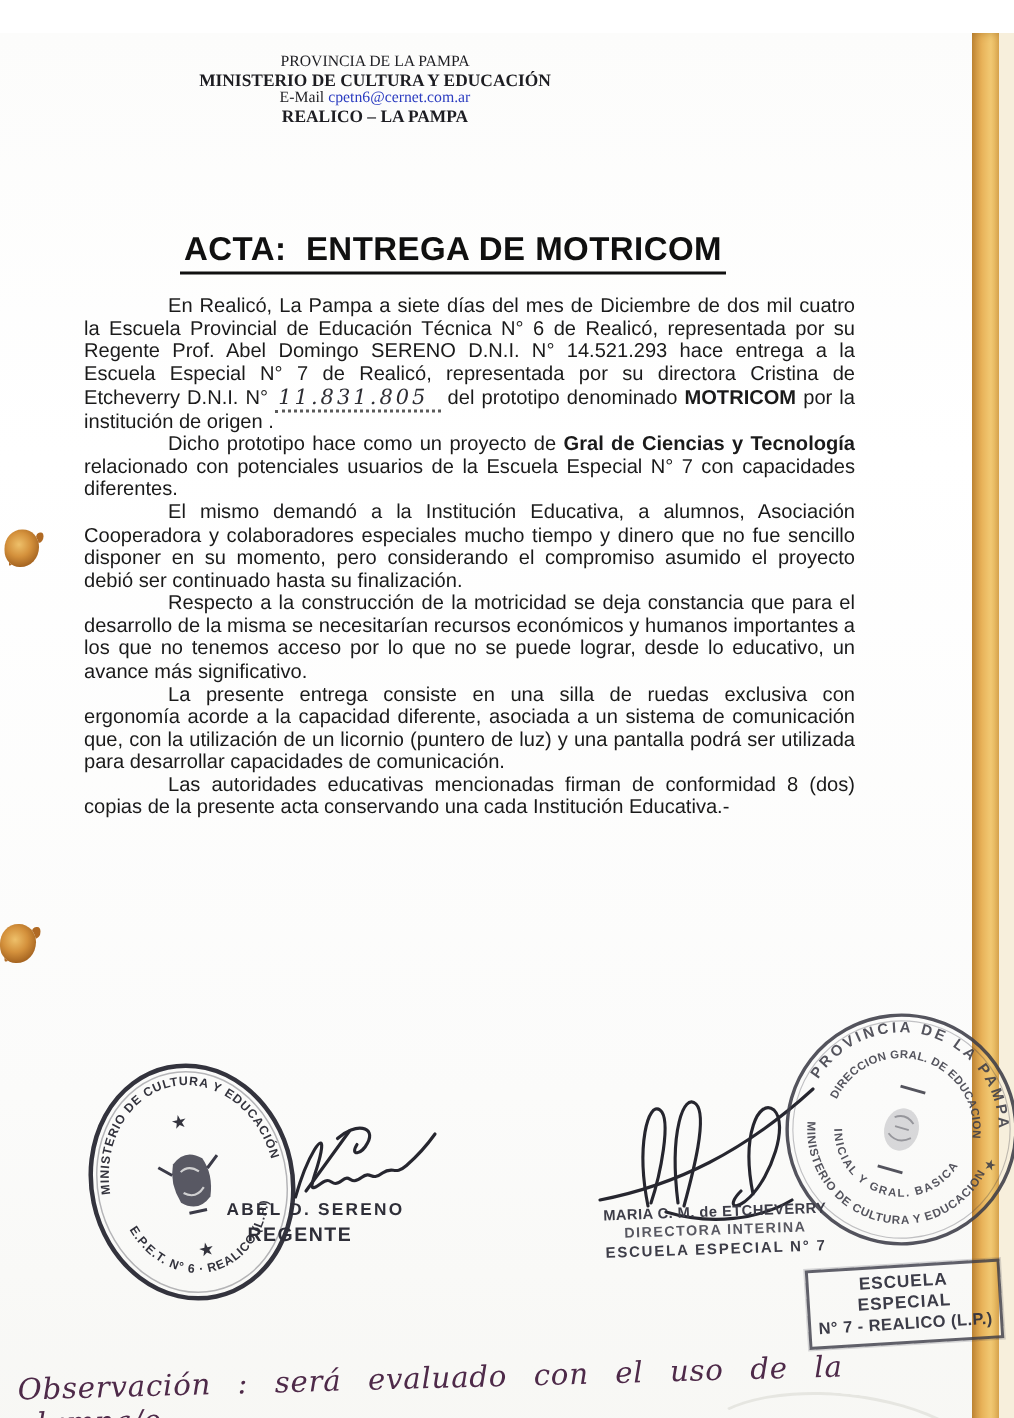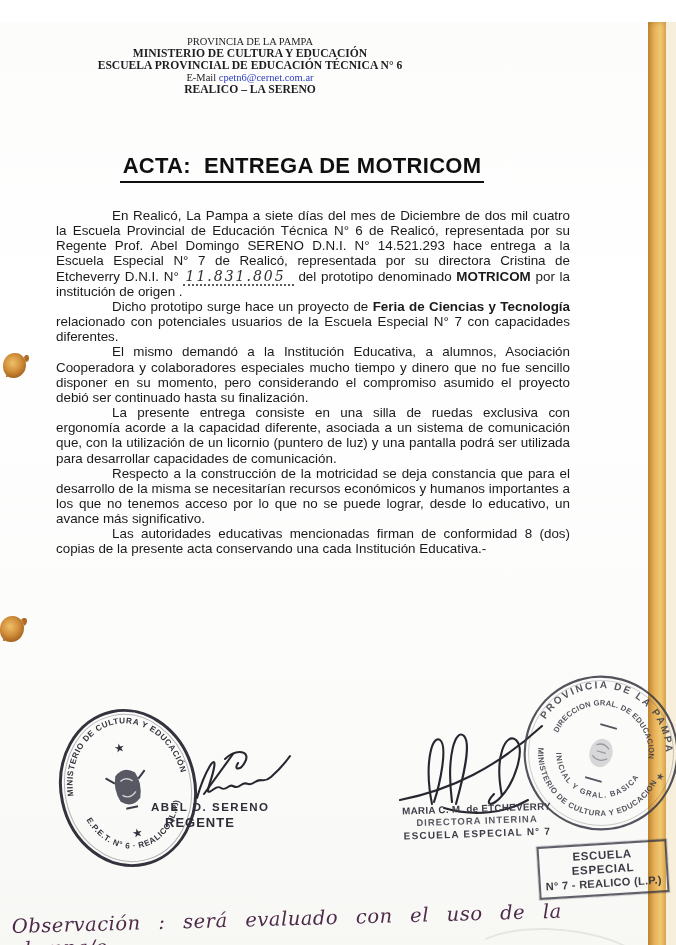--- a/index.html
+++ b/index.html
@@ -22,21 +22,21 @@
         font-family:"Liberation Serif",serif;color:#1d1d22;}
   .lh{font-size:10.5px;line-height:12.1px;}
   .lh.b{font-weight:bold;font-size:11.6px;}
   .email-link{color:#2b3cc0;cursor:pointer;}
   
   .title-wrap{position:absolute;top:131px;left:40px;width:524px;text-align:center;}
   .doc-title{display:inline-block;font-weight:bold;font-size:22px;letter-spacing:.3px;
         border-bottom:2.5px solid #101010;padding:0 3px 2px;color:#101010;}
   .doc-title .gap{display:inline-block;width:13px;}
   
-  .doc-body{position:absolute;top:186px;left:56px;width:514px;font-size:13.4px;
+  .doc-body{position:absolute;top:174px;left:56px;width:514px;font-size:13.4px;
         line-height:15.15px;text-align:justify;color:#1a1a1a;hyphens:none;}
   .doc-body p{margin:0;text-indent:56px;}
   .hand-dni{font-family:"DejaVu Serif",serif;font-style:italic;font-size:14px;
         letter-spacing:2px;color:#2e2e34;border-bottom:2px dotted #5a5a5a;padding:0 8px 0 2px;}
   
   .sig-svg{position:absolute;overflow:visible;}
   .sig-name-left{position:absolute;left:151px;top:779px;width:160px;text-align:left;
         font-size:11.5px;letter-spacing:1.5px;color:#2e2e38;font-weight:bold;}
   .sig-role-left{position:absolute;left:165px;top:793px;width:160px;text-align:left;
         font-size:13px;letter-spacing:1px;color:#2e2e38;font-weight:bold;}
@@ -67,38 +67,37 @@
 <div class="page">
 
   <div class="edge-outer"></div>
   <div class="edge-strip"></div>
   <div class="stain stain-1"></div>
   <div class="stain stain-2"></div>
 
   <header class="letterhead">
     <div class="lh">PROVINCIA DE LA PAMPA</div>
     <div class="lh b">MINISTERIO DE CULTURA Y EDUCACIÓN</div>
-    <div class="lh b">ESCUELA PROVINCIAL DE EDUCACIÓN TÉCNICA N° 6</div>
     <div class="lh">
       <span>E-Mail</span>
       <span class="email-link">cpetn6@cernet.com.ar</span>
     </div>
-    <div class="lh b">REALICO – LA SERENO</div>
+    <div class="lh b">REALICO – LA PAMPA</div>
   </header>
 
   <div class="title-wrap">
     <span class="doc-title"><span>ACTA:</span><span class="gap"></span><span>ENTREGA DE MOTRICOM</span></span>
   </div>
 
   <main class="doc-body">
     <p><span>En Realicó, La Pampa a siete días del mes de Diciembre de dos mil cuatro la Escuela Provincial de Educación Técnica N° 6 de Realicó, representada por su Regente Prof. Abel Domingo SERENO D.N.I. N° 14.521.293 hace entrega a la Escuela Especial N° 7 de Realicó, representada por su directora Cristina de Etcheverry D.N.I. N° </span><span class="hand-dni">11.831.805</span><span> del prototipo denominado </span><b>MOTRICOM</b><span> por la institución de origen .</span></p>
-    <p><span>Dicho prototipo surge hace un proyecto de </span><b>Feria de Ciencias y Tecnología</b><span> relacionado con potenciales usuarios de la Escuela Especial N° 7 con capacidades diferentes.</span></p>
+    <p><span>Dicho prototipo hace como un proyecto de </span><b>Gral de Ciencias y Tecnología</b><span> relacionado con potenciales usuarios de la Escuela Especial N° 7 con capacidades diferentes.</span></p>
     <p>El mismo demandó a la Institución Educativa, a alumnos, Asociación Cooperadora y colaboradores especiales mucho tiempo y dinero que no fue sencillo disponer en su momento, pero considerando el compromiso asumido el proyecto debió ser continuado hasta su finalización.</p>
+    <p>Respecto a la construcción de la motricidad se deja constancia que para el desarrollo de la misma se necesitarían recursos económicos y humanos importantes a los que no tenemos acceso por lo que no se puede lograr, desde lo educativo, un avance más significativo.</p>
     <p>La presente entrega consiste en una silla de ruedas exclusiva con ergonomía acorde a la capacidad diferente, asociada a un sistema de comunicación que, con la utilización de un licornio (puntero de luz) y una pantalla podrá ser utilizada para desarrollar capacidades de comunicación.</p>
-    <p>Respecto a la construcción de la motricidad se deja constancia que para el desarrollo de la misma se necesitarían recursos económicos y humanos importantes a los que no tenemos acceso por lo que no se puede lograr, desde lo educativo, un avance más significativo.</p>
     <p>Las autoridades educativas mencionadas firman de conformidad 8 (dos) copias de la presente acta conservando una cada Institución Educativa.-</p>
   </main>
 
   <svg class="stamp-oval" width="152" height="168" viewBox="0 0 152 168" xmlns="http://www.w3.org/2000/svg">
     <g fill="none" stroke="#23232e">
       <ellipse cx="76" cy="84" rx="67" ry="78" stroke-width="3"></ellipse>
       <ellipse cx="76" cy="84" rx="63" ry="74" stroke-width="1" opacity=".35"></ellipse>
     </g>
     <defs>
       <path id="ovTop" d="M 21,84 A 55,65 0 0 1 131,84"></path>

